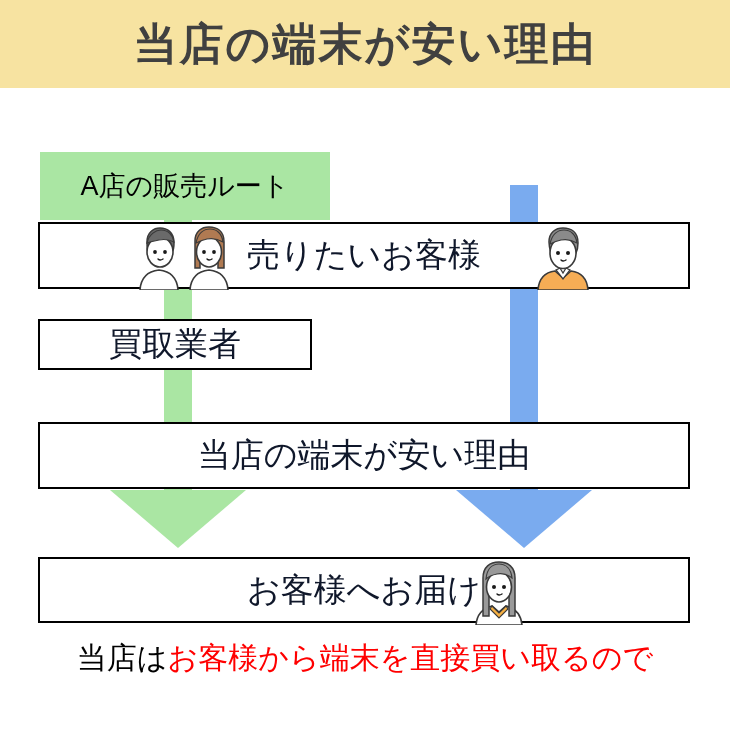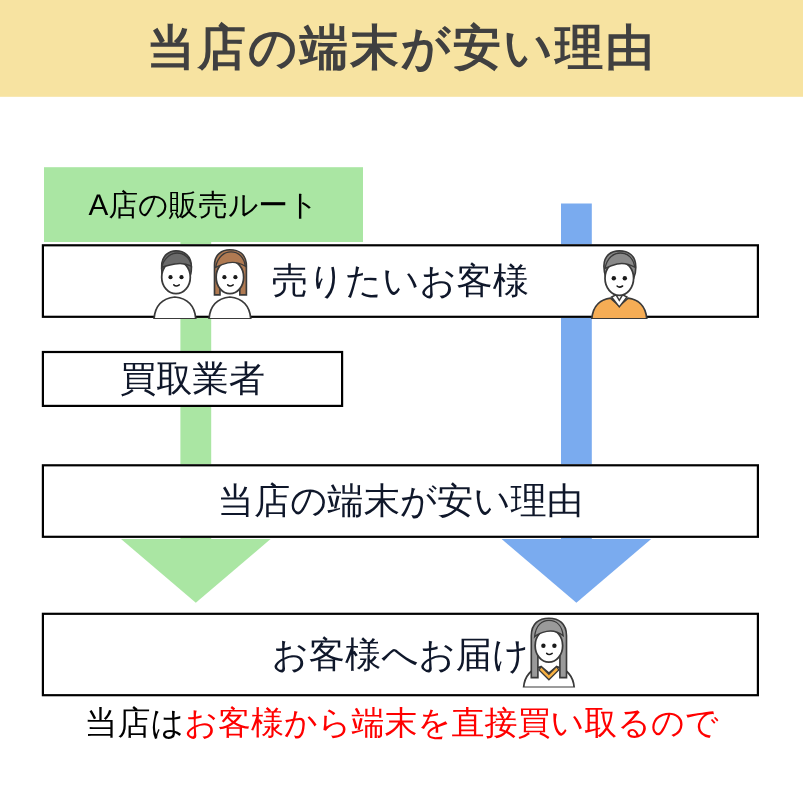--- a/index.html
+++ b/index.html
@@ -117,21 +117,21 @@
   #box-dealer {
     left: 38px; top: 319px;
     width: 274px; height: 51px;
   }
   #box-mall {
     left: 38px; top: 422px;
     width: 652px; height: 67px;
   }
   #box-delivery {
     left: 38px; top: 557px;
-    width: 652px; height: 76px;
+    width: 652px; height: 66px;
   }
 
   .row-inner {
     display: flex;
     align-items: center;
     justify-content: center;
     width: 100%;
     height: 100%;
     position: relative;
   }

